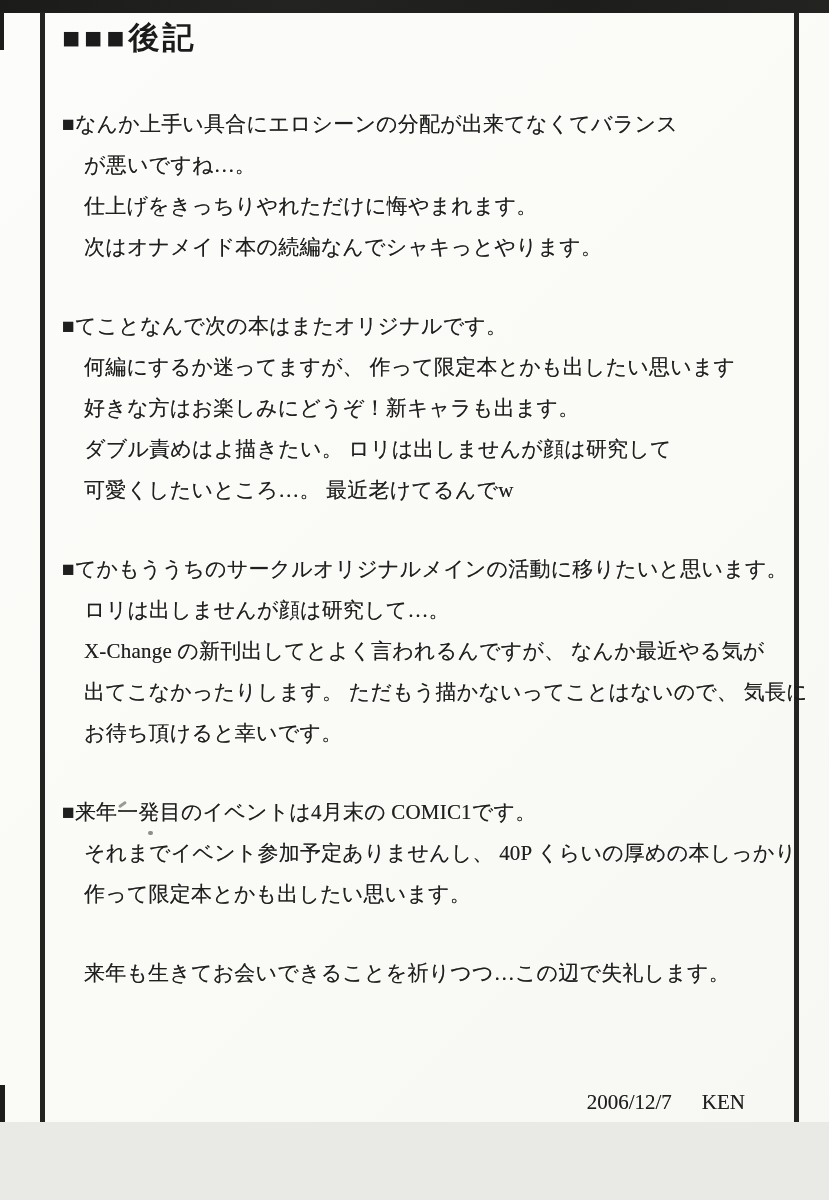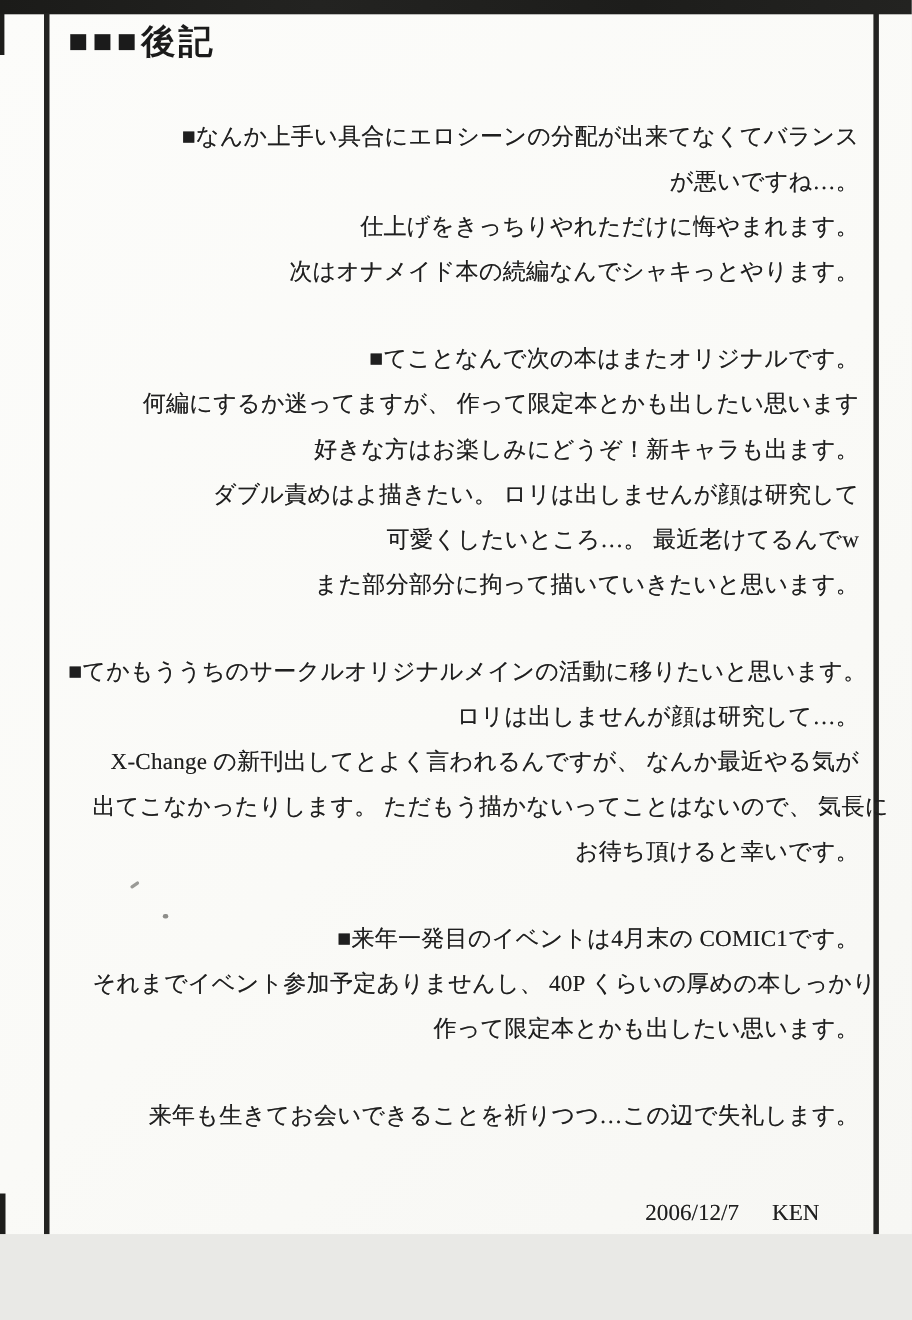--- a/index.html
+++ b/index.html
@@ -90,21 +90,20 @@
   .heading .title {
     font-size: 31px;
     font-weight: 600;
     letter-spacing: 3px;
     color: #1b1b1b;
     vertical-align: top;
     line-height: 36px;
   }
   .para {
     margin: 0 0 38px 0;
-    text-align: right;
   }
   .line {
     font-size: 21px;
     line-height: 41px;
     letter-spacing: 0.2px;
     white-space: nowrap;
     text-shadow: 0 0 0.5px rgba(20,20,20,0.55);
   }
   .line.cont {
     padding-left: 22px;
@@ -154,21 +153,20 @@
       <div class="line cont">仕上げをきっちりやれただけに悔やまれます。</div>
       <div class="line cont">次はオナメイド本の続編なんでシャキっとやります。</div>
     </div>
 
     <div class="para">
       <div class="line first">■てことなんで次の本はまたオリジナルです。</div>
       <div class="line cont">何編にするか迷ってますが、 作って限定本とかも出したい思います</div>
       <div class="line cont">好きな方はお楽しみにどうぞ！新キャラも出ます。</div>
       <div class="line cont">ダブル責めはよ描きたい。 ロリは出しませんが顔は研究して</div>
       <div class="line cont">可愛くしたいところ…。 最近老けてるんでw</div>
-      <div class="line cont">また部分部分に拘って描いていきたいと思います。</div>
     </div>
 
     <div class="para">
       <div class="line first">■てかもううちのサークルオリジナルメインの活動に移りたいと思います。</div>
       <div class="line cont">ロリは出しませんが顔は研究して…。</div>
       <div class="line cont">X-Change の新刊出してとよく言われるんですが、 なんか最近やる気が</div>
       <div class="line cont">出てこなかったりします。 ただもう描かないってことはないので、 気長に</div>
       <div class="line cont">お待ち頂けると幸いです。</div>
     </div>
 

